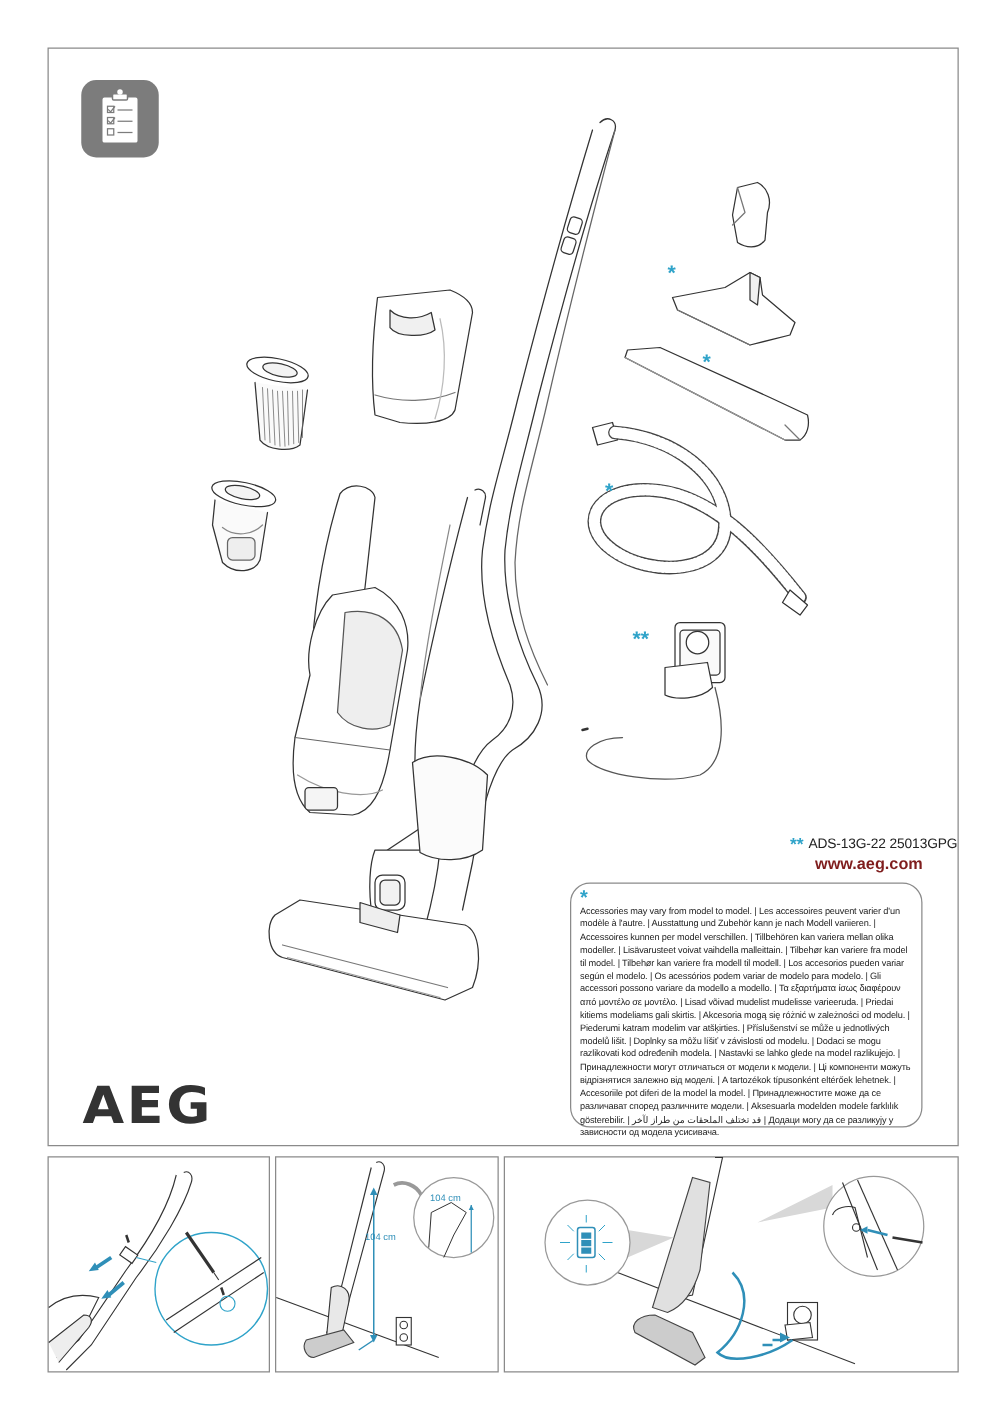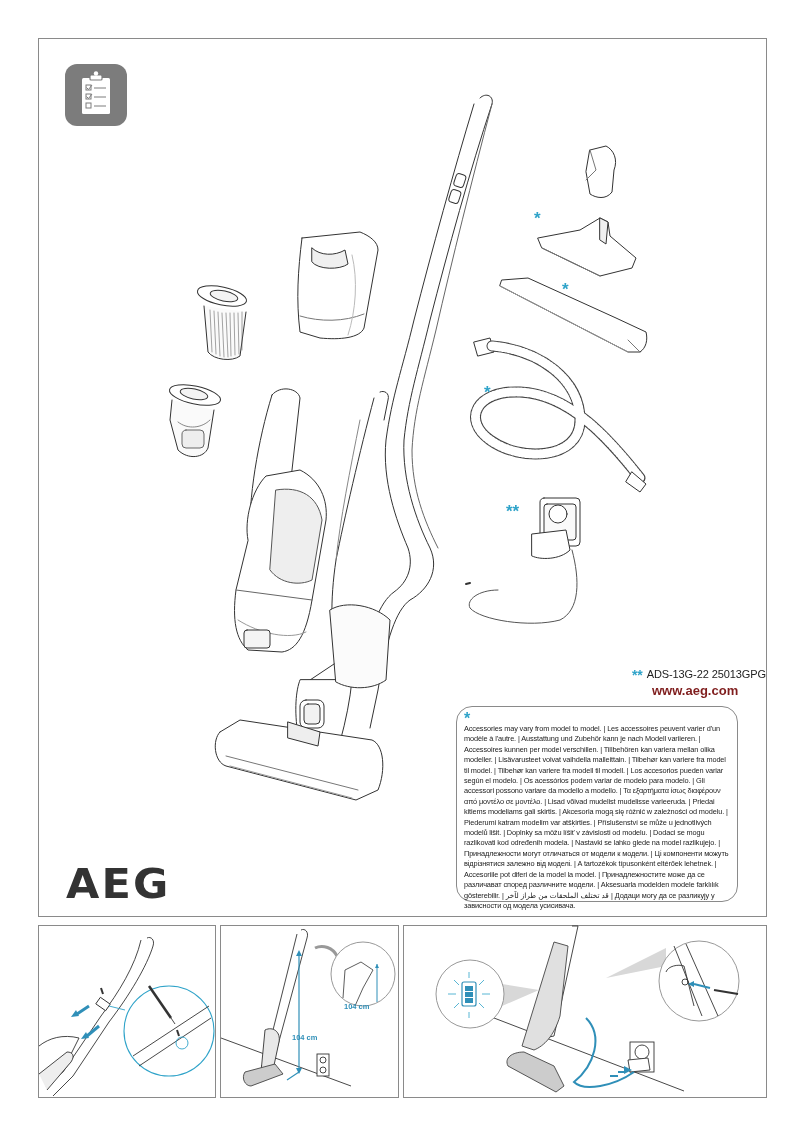--- a/index.html
+++ b/index.html
@@ -12,21 +12,21 @@
   svg{position:absolute;left:0;top:0;overflow:visible;}
   .checklist{position:absolute;left:65px;top:64px;width:62px;height:62px;border-radius:12px;background:#7c7c7c;}
   .model{position:absolute;left:604px;top:667px;font-size:11px;color:#222;white-space:nowrap;letter-spacing:-0.1px;margin-left:28px;}
   .model .stars{color:#2fa3c9;font-weight:bold;font-size:14px;margin-right:4px;vertical-align:-2px;}
   .url{position:absolute;left:652px;top:683px;font-size:13px;font-weight:bold;color:#7f1d1d;white-space:nowrap;}
   .notebox{position:absolute;left:456px;top:706px;width:282px;height:196px;border:1.3px solid #8a8a8a;border-radius:16px;box-sizing:border-box;padding:5px 7px 0 7px;}
   .notebox .star{color:#2fa3c9;font-size:16px;font-weight:bold;line-height:13px;height:12px;}
   .notebox .txt{font-size:7.35px;line-height:10.4px;color:#222;letter-spacing:-0.12px;}
   .logo{position:absolute;left:66px;top:862px;font-size:41px;font-weight:bold;color:#333;letter-spacing:2px;line-height:44px;font-family:"DejaVu Sans",sans-serif;transform:scaleX(1.05);transform-origin:left;}
   .blue-star{position:absolute;color:#2fa3c9;font-size:17px;font-weight:bold;line-height:14px;}
-  .dimlabel{position:absolute;font-size:7.5px;font-weight:bold;color:#2f8fb8;white-space:nowrap;margin-top:48px;}
+  .dimlabel{position:absolute;font-size:7.5px;font-weight:normal;color:#2f8fb8;white-space:nowrap;}
 </style>
 </head>
 <body>
 
 <div id="main" class="frame"></div>
 
 <div class="checklist">
   <svg width="62" height="62" viewBox="0 0 62 62">
     <rect x="17" y="14" width="28" height="36" fill="#fff" rx="1.5"></rect>
     <rect x="25" y="11" width="12" height="5" fill="#fff" stroke="#7c7c7c" stroke-width="1.2" rx="1"></rect>

